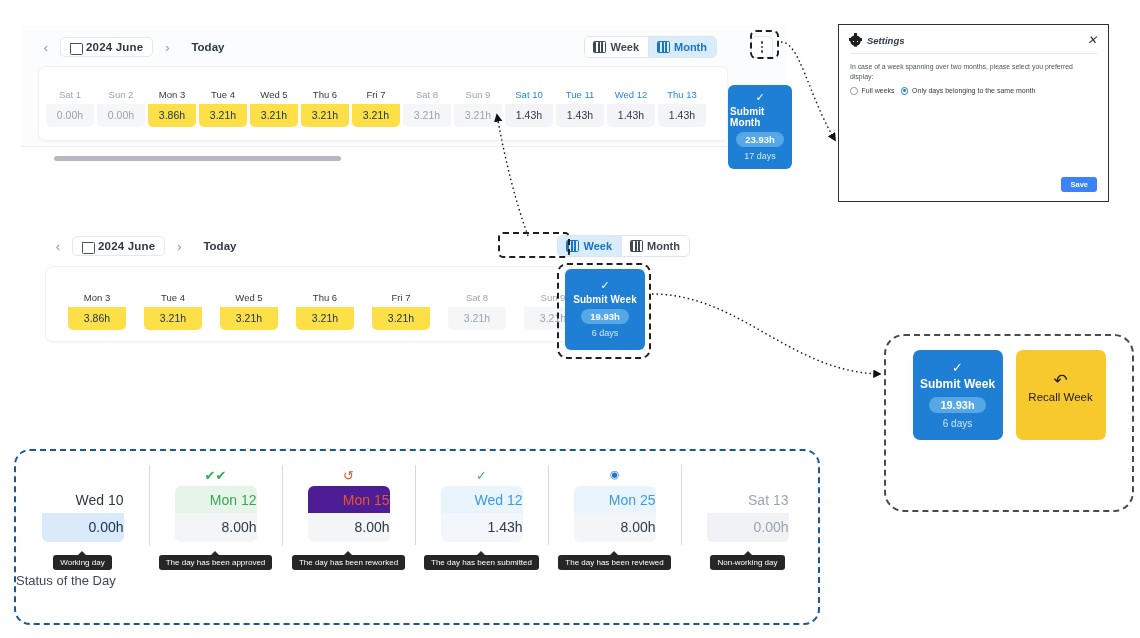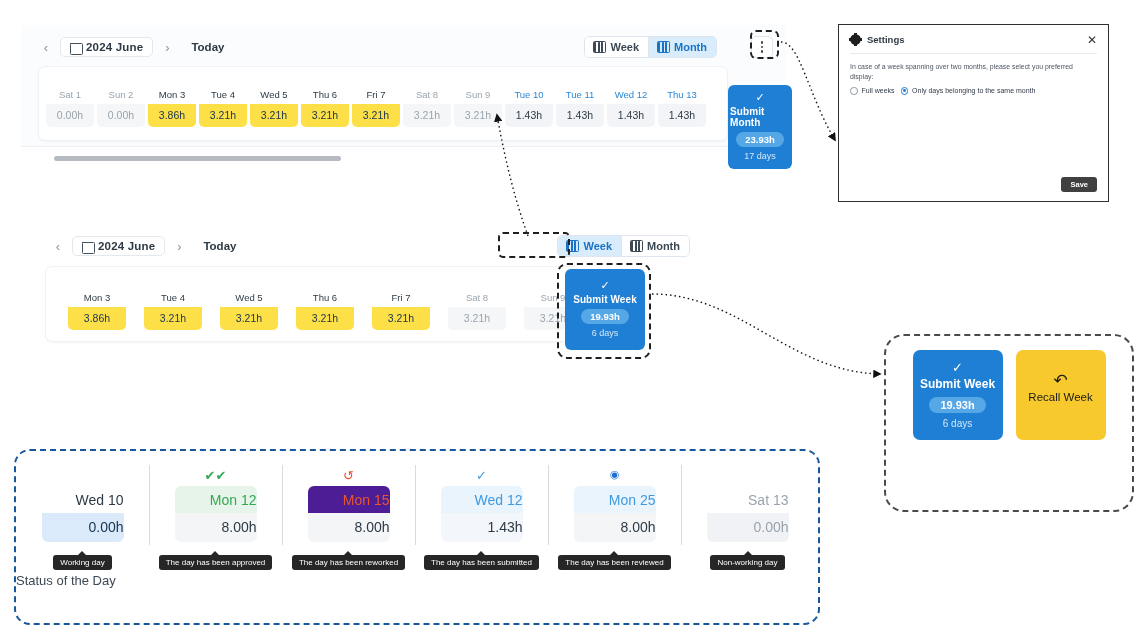--- a/index.html
+++ b/index.html
@@ -94,21 +94,21 @@
     padding: 2px 9px; font-size: 9.5px; font-weight: bold;
   }
   .submit-btn .dys { margin-top: 4px; font-size: 9px; color: #d3e7f7; }
 
   .hscroll { height: 5px; border-radius: 3px; background: #b5bac0; }
 
   
   #settings {
     position: absolute; background: #fff; border: 1px solid #2f2f2f;
   }
-  .set-head { display: flex; align-items: flex-start; padding: 9px 11px 7px; }
+  .set-head { display: flex; align-items: center; padding: 9px 11px 7px; font-style: italic; }
   .gear {
     width: 11px; height: 11px; position: relative; margin-right: 6px; flex: none;
   }
   .gear::before {
     content: ""; position: absolute; inset: 0; border-radius: 50%;
     background: #1f1f1f;
     -webkit-mask: radial-gradient(circle 2.6px at 50% 50%, transparent 99%, #000 100%);
             mask: radial-gradient(circle 2.6px at 50% 50%, transparent 99%, #000 100%);
   }
   .gear::after {
@@ -124,21 +124,21 @@
   .set-desc { font-size: 6.9px; color: #4b5662; line-height: 1.45; }
   .set-opts { display: flex; align-items: center; gap: 6px; margin-top: 5px; }
   .opt { display: flex; align-items: center; gap: 4px; font-size: 7px; color: #303b46; cursor: pointer; }
   .radio { width: 7.5px; height: 7.5px; border-radius: 50%; border: 1.2px solid #8d969f; background:#fff; flex:none; }
   .radio.on { border-color: #1f7fd4; background: #fff; position: relative; }
   .radio.on::after {
     content:""; position:absolute; inset:1.3px; border-radius:50%; background:#1f7fd4;
   }
   .save-btn {
     position: absolute; right: 11px; bottom: 9px;
-    background: #404040; color: #fff; border-radius: 3px;
+    background: #3b82f6; color: #fff; border-radius: 3px;
     padding: 3px 9px; font-size: 7.5px; font-weight: bold; cursor: pointer;
   }
 
   
   .dash-hl { position: absolute; border: 2px dashed #1f1f1f; border-radius: 6px; pointer-events: none; }
   .dash-hl.round { border-radius: 10px; }
 
   
   #commands { position: absolute; border: 2px dashed #4a4a4a; border-radius: 20px; background: #fff; }
   .cmd-title { text-align: center; font-size: 19px; color: #1c1c1c; padding-top: 14px; }
@@ -258,21 +258,21 @@
           </div>
           <div class="day weekend">
             <div class="dlabel">Sat 8</div>
             <div class="dval">3.21h</div>
           </div>
           <div class="day weekend">
             <div class="dlabel">Sun 9</div>
             <div class="dval">3.21h</div>
           </div>
           <div class="day submitted">
-            <div class="dlabel">Tue 10</div>
+            <div class="dlabel">Sat 10</div>
             <div class="dval">1.43h</div>
           </div>
           <div class="day submitted">
             <div class="dlabel">Tue 11</div>
             <div class="dval">1.43h</div>
           </div>
           <div class="day submitted">
             <div class="dlabel">Wed 12</div>
             <div class="dval">1.43h</div>
           </div>

